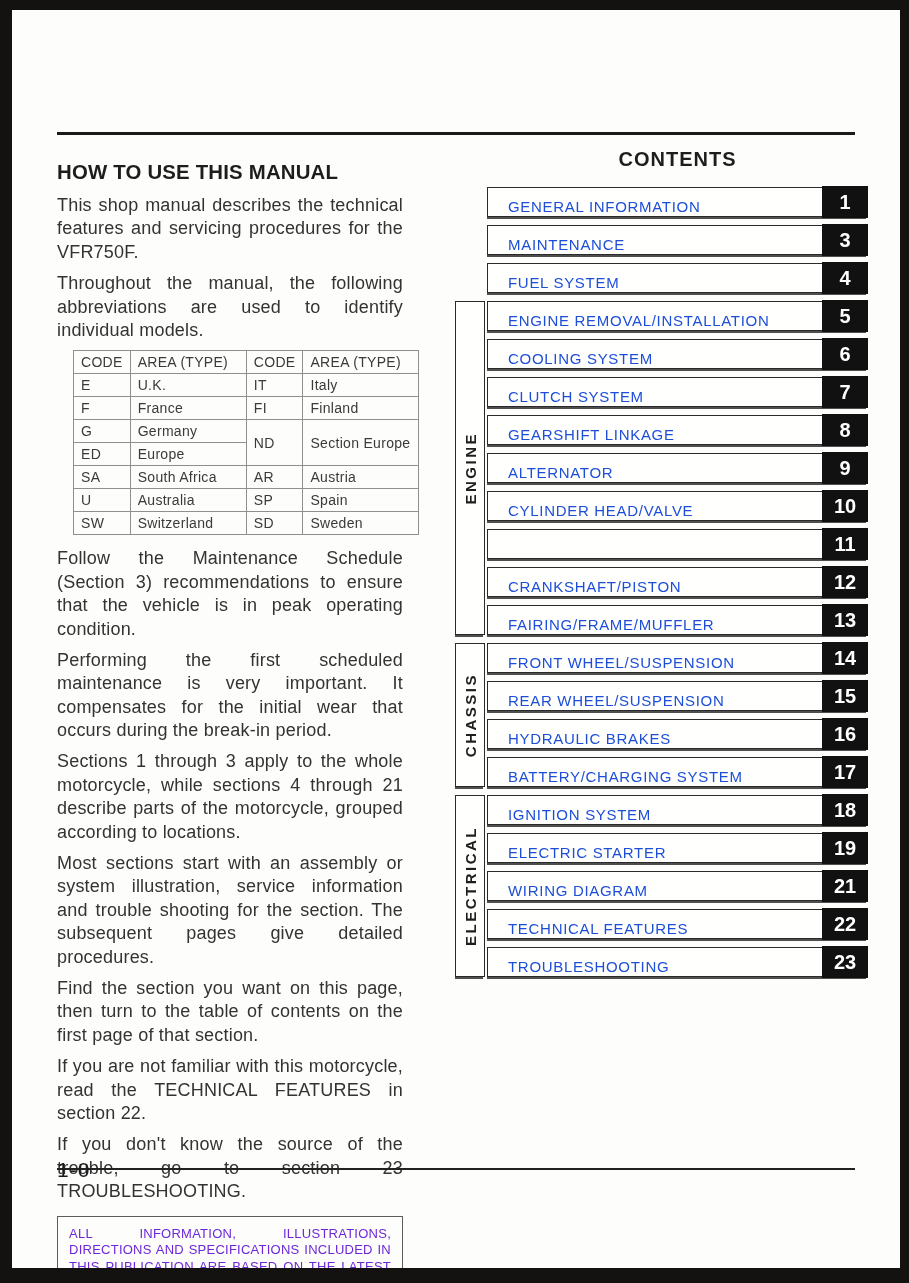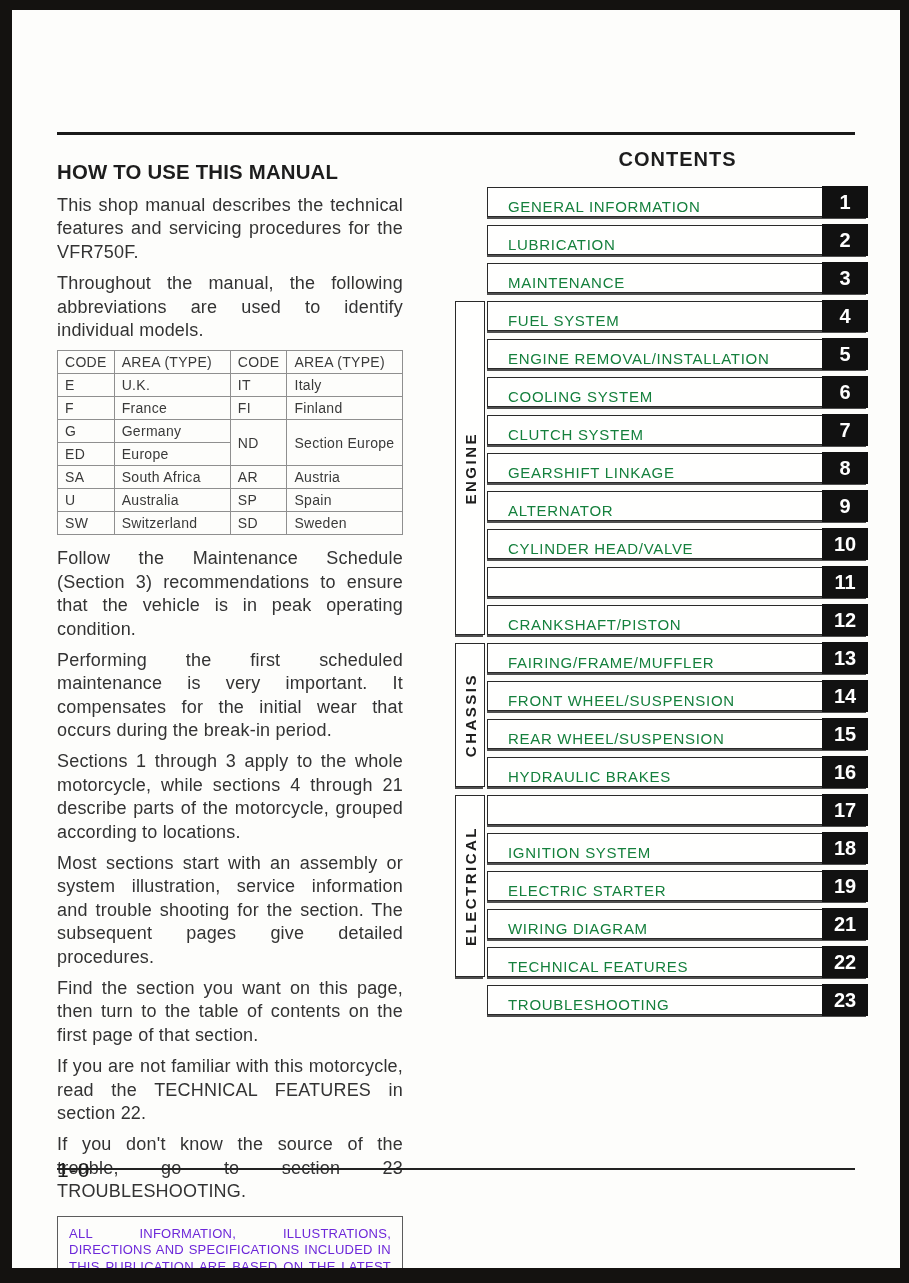--- a/index.html
+++ b/index.html
@@ -39,21 +39,21 @@
   .left-title {
     font-size: 21px; font-weight: bold; letter-spacing: 0.2px;
     color: #1d1d1d; margin-bottom: 10px; white-space: nowrap;
     transform: scaleX(0.97); transform-origin: left;
   }
   .para {
     font-size: 18px; line-height: 1.3; text-align: justify;
     letter-spacing: 0.2px; margin-bottom: 8px; color: #333;
   }
   .code-table {
-    width: 100%; border-collapse: collapse; margin: 4px 0 12px 0;
+    width: 100%; border-collapse: collapse; margin: 4px 0 12px 16px;
   }
   .code-table th, .code-table td {
     border: 1px solid #8f8f8f; font-size: 14px; color: #3a3a3a;
     padding: 2px 7px; height: 23px; text-align: left; font-weight: normal;
     letter-spacing: 0.3px; vertical-align: middle;
   }
   .disclaimer {
     border: 1px solid #5c5c5c; margin-top: 12px; padding: 9px 11px;
     font-size: 13px; line-height: 1.3; text-align: justify;
     letter-spacing: 0.25px; color: #6d28d9;
@@ -76,21 +76,21 @@
   .contents-list { margin-left: 32px; }
 
   .toc-row {
     position: relative; height: 30px; margin-bottom: 8px;
     border: 1px solid #2a2a2a; background: #fffffe;
     box-shadow: -1px 3px 0 -1px #4e4e4e;
     display: flex; align-items: center;
   }
   .toc-label {
     padding-left: 20px; padding-right: 52px;
-    font-size: 15px; letter-spacing: 0.7px; color: #15803d;
+    font-size: 15px; letter-spacing: 0.7px; color: #1d4ed8;
     white-space: nowrap;
     margin-top: 8px;
   }
   .toc-badge {
     position: absolute; top: -2px; bottom: -2px; right: -1px; width: 46px;
     background: var(--badge-bg, #111); color: var(--badge-fg, #fff);
     display: flex; align-items: center; justify-content: center;
     font-weight: bold; font-size: 20px; letter-spacing: 0;
   }
 
@@ -200,24 +200,20 @@
 
   <div class="right-col">
     <h1 class="contents-title">CONTENTS</h1>
     <div class="contents-body">
       <div class="contents-list">
           <div class="toc-row">
             <span class="toc-label">GENERAL INFORMATION</span>
             <span class="toc-badge">1</span>
           </div>
           <div class="toc-row">
-            <span class="toc-label">LUBRICATION</span>
-            <span class="toc-badge">2</span>
-          </div>
-          <div class="toc-row">
             <span class="toc-label">MAINTENANCE</span>
             <span class="toc-badge">3</span>
           </div>
           <div class="toc-row">
             <span class="toc-label">FUEL SYSTEM</span>
             <span class="toc-badge">4</span>
           </div>
           <div class="toc-row">
             <span class="toc-label">ENGINE REMOVAL/INSTALLATION</span>
             <span class="toc-badge">5</span>
@@ -259,20 +255,21 @@
           </div>
           <div class="toc-row">
             <span class="toc-label">REAR WHEEL/SUSPENSION</span>
             <span class="toc-badge">15</span>
           </div>
           <div class="toc-row">
             <span class="toc-label">HYDRAULIC BRAKES</span>
             <span class="toc-badge">16</span>
           </div>
           <div class="toc-row">
+            <span class="toc-label">BATTERY/CHARGING SYSTEM</span>
             <span class="toc-badge">17</span>
           </div>
           <div class="toc-row">
             <span class="toc-label">IGNITION SYSTEM</span>
             <span class="toc-badge">18</span>
           </div>
           <div class="toc-row">
             <span class="toc-label">ELECTRIC STARTER</span>
             <span class="toc-badge">19</span>
           </div>

